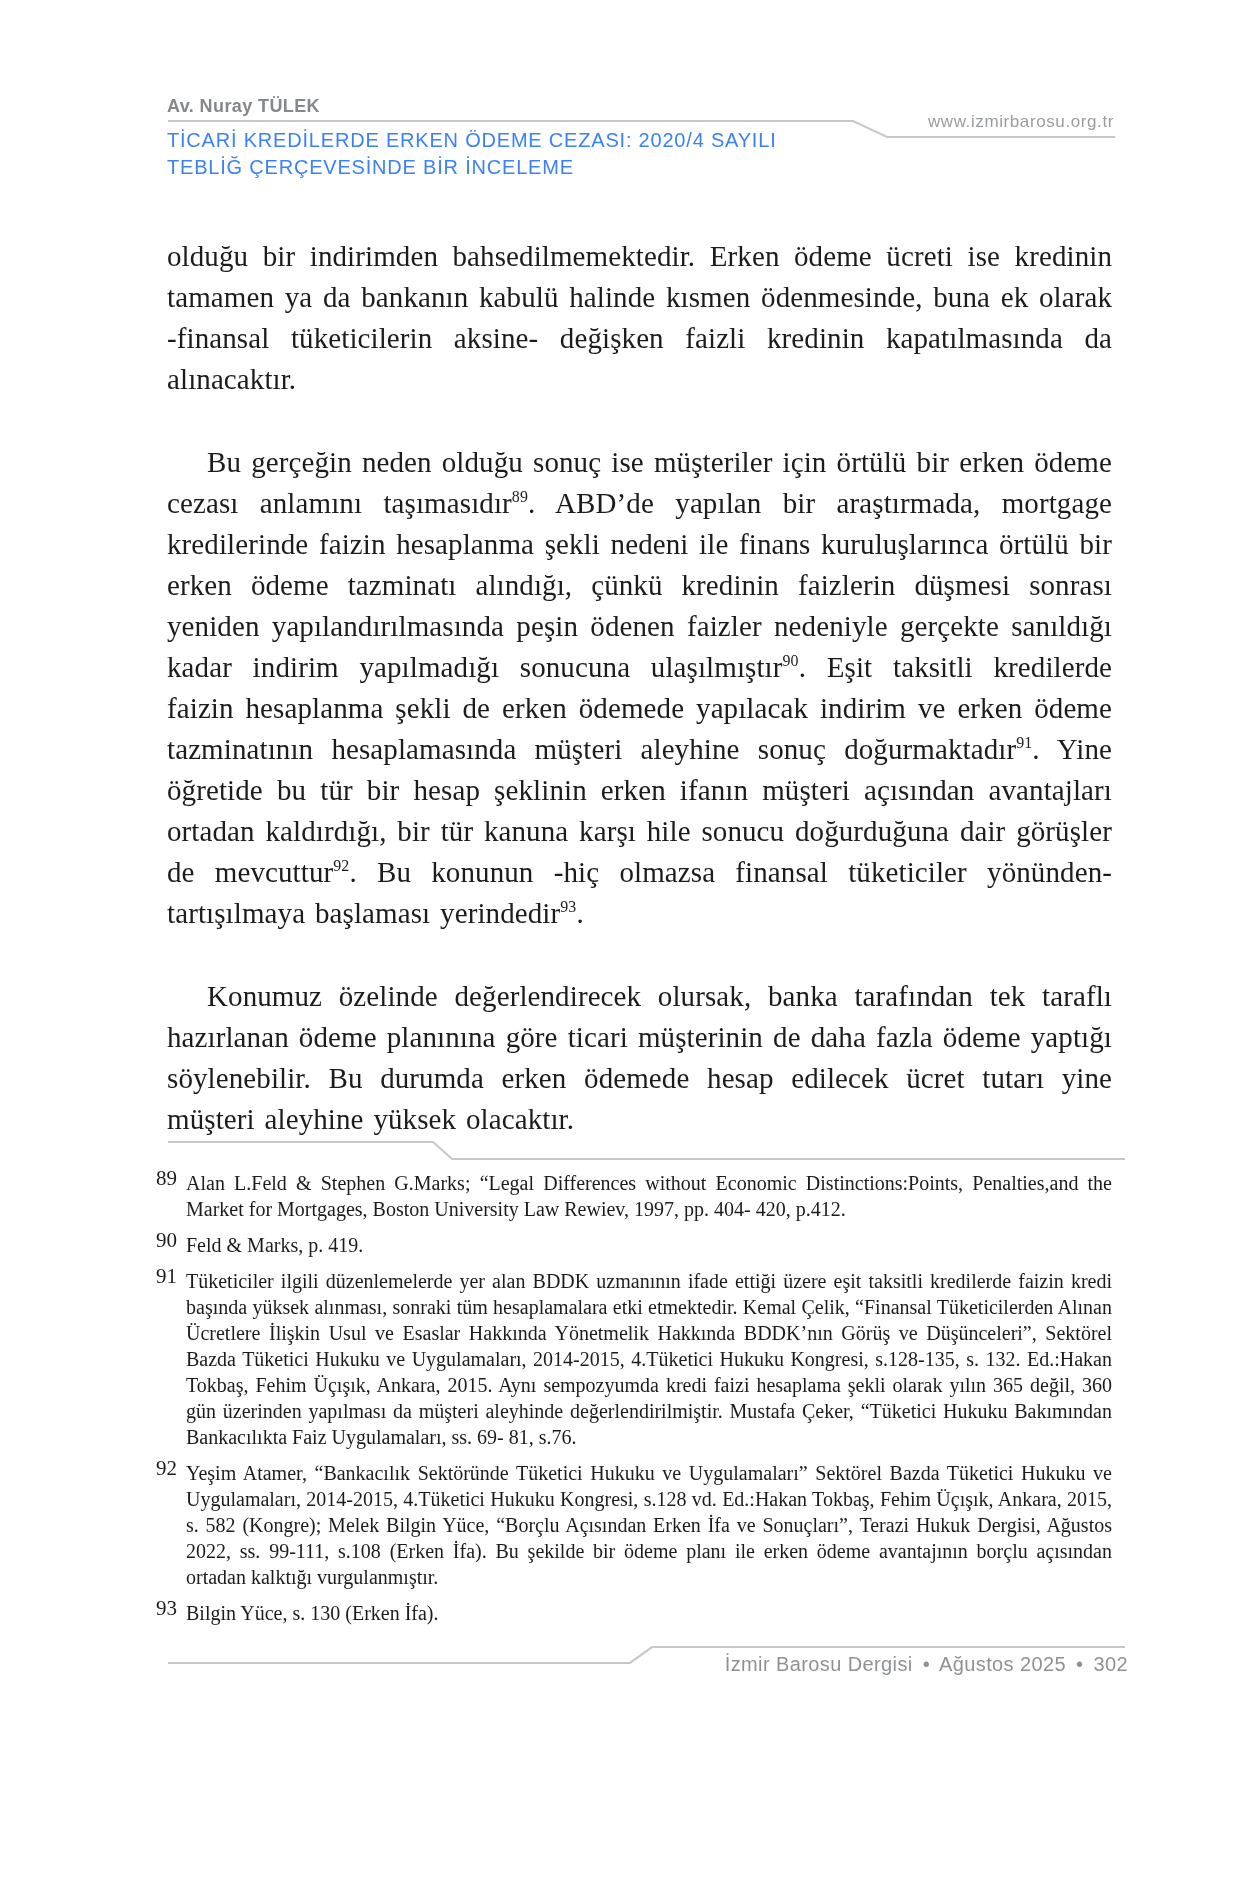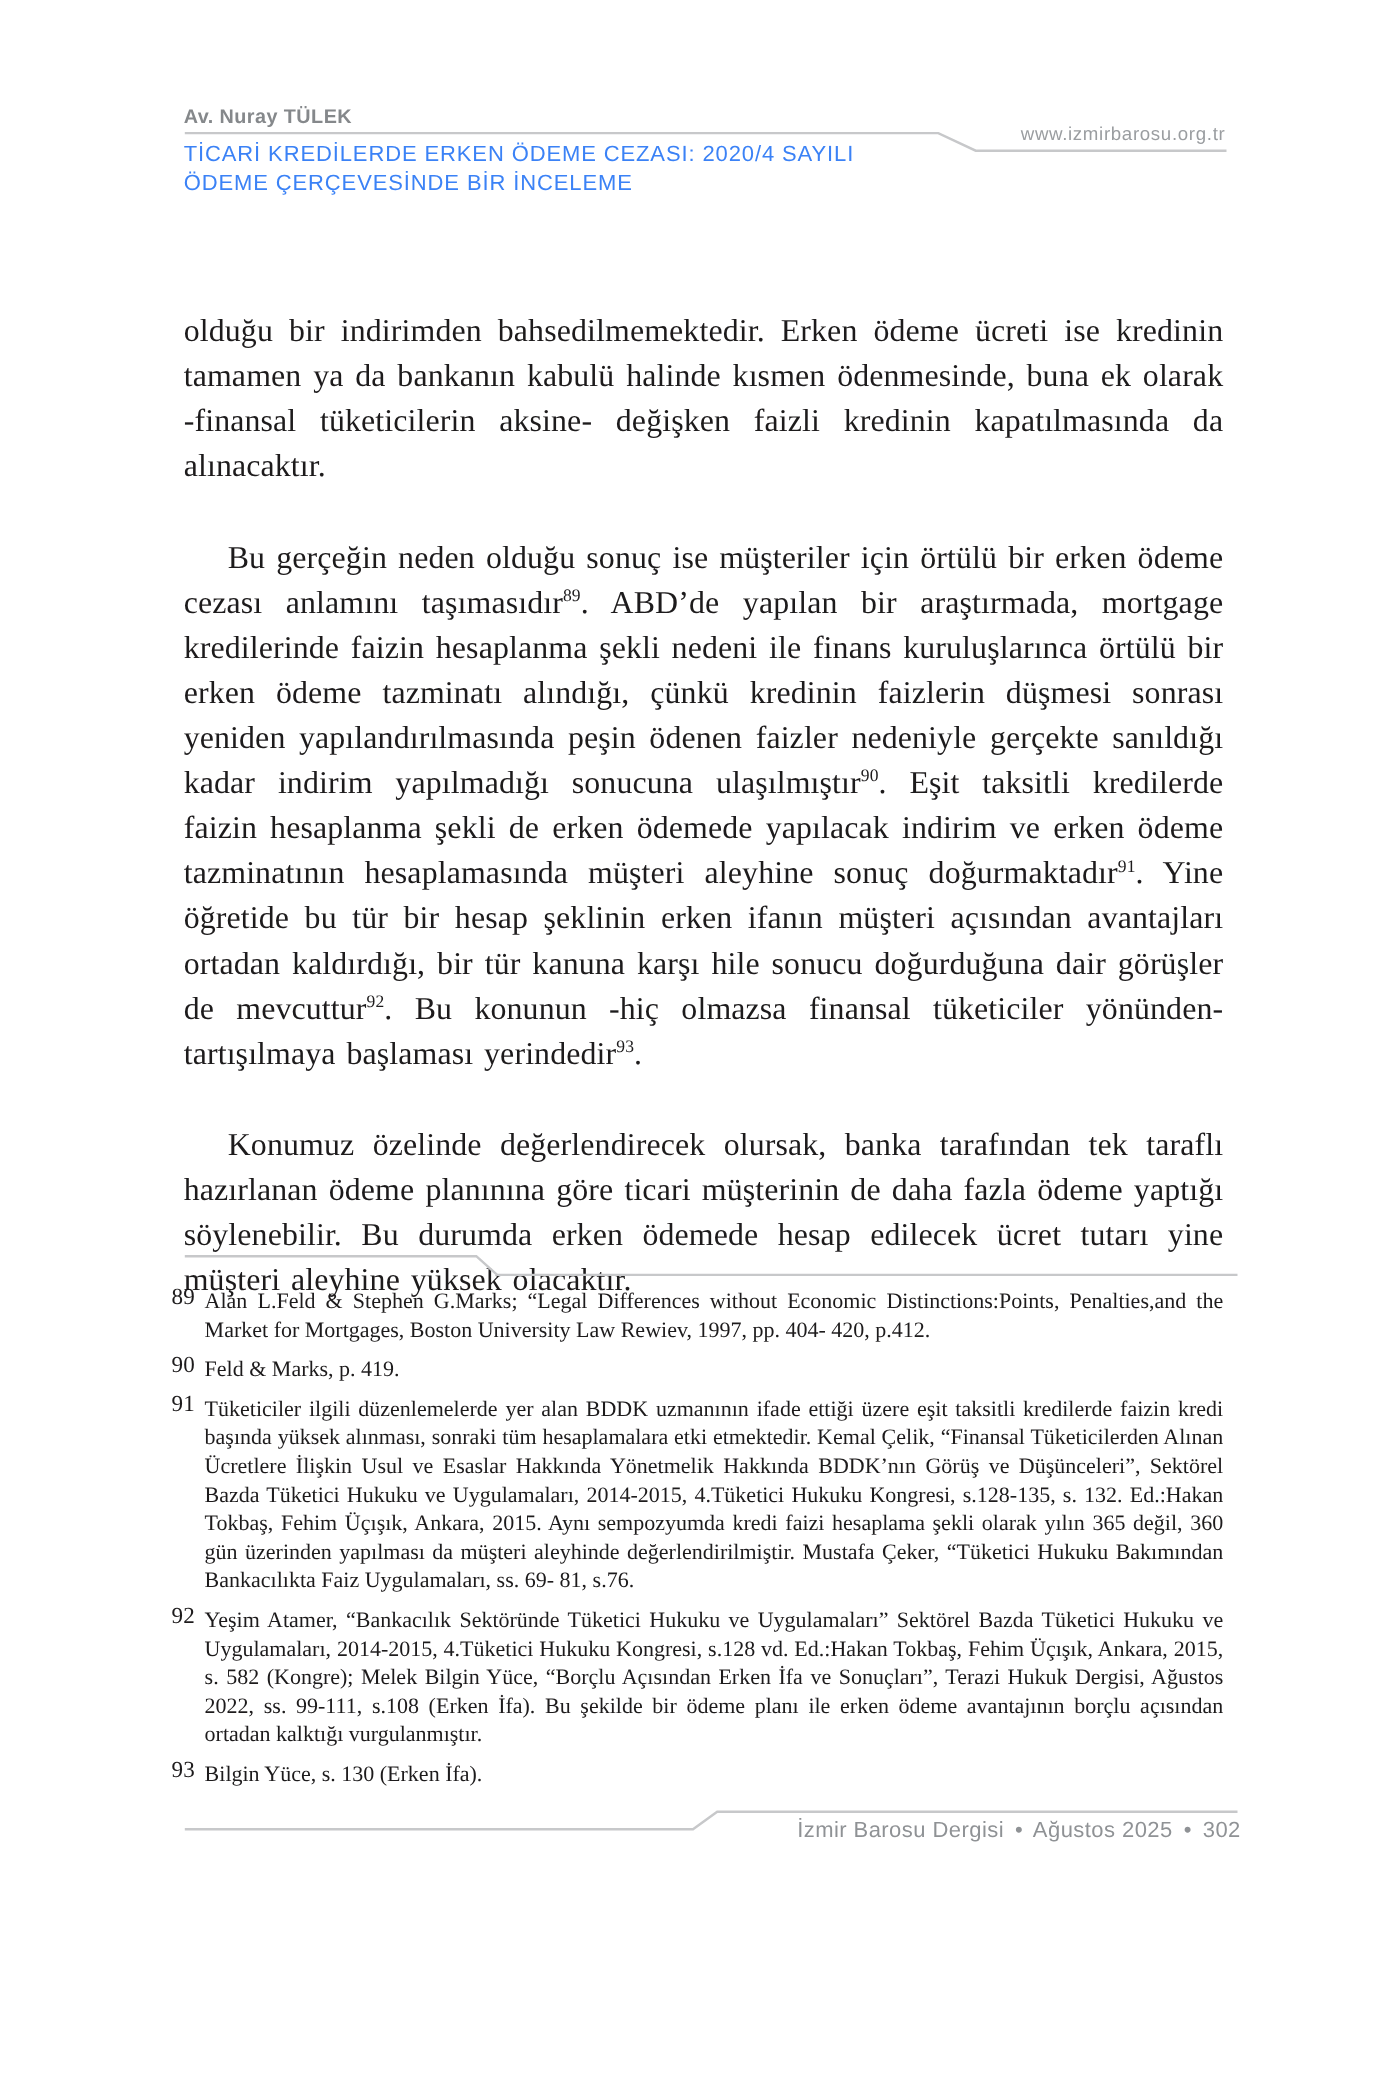--- a/index.html
+++ b/index.html
@@ -25,21 +25,21 @@
   }
   .rule { position:absolute; }
   .rule polyline { fill:none; stroke:#c7c8ca; stroke-width:2.2; }
   .header-rule   { top:118px;  left:167px; }
   .footnote-rule { top:1139px; left:167px; }
   .footer-rule   { top:1642px; left:167px; }
   
   .body-text {
     position:absolute; top:236px; left:167px; width:945px;
     font-size:29px; line-height:41px; text-align:justify;
-    word-spacing:2.5px; letter-spacing:0.1px;margin-top:45px;
+    word-spacing:2.5px; letter-spacing:0.1px;
   }
   .body-text p { margin:0; }
   .body-text p.indent { margin-top:42px; text-indent:40px; }
   .body-text sup { font-size:0.55em; line-height:0; }
   
   .footnotes {
     position:absolute; top:1170px; left:156px; width:956px;
     font-size:20px; line-height:26px; text-align:justify;
   }
   .footnote { position:relative; padding-left:30px; margin-bottom:10px; }
@@ -60,21 +60,21 @@
   <div class="author">Av. Nuray TÜLEK</div>
 
   <svg class="rule header-rule" width="950" height="24">
     <polyline points="1,3 686,3 720,19 948,19"></polyline>
   </svg>
 
   <div class="website">www.izmirbarosu.org.tr</div>
 
   <div class="title">
     <div>TİCARİ KREDİLERDE ERKEN ÖDEME CEZASI: 2020/4 SAYILI</div>
-    <div>ÖDEME ÇERÇEVESİNDE BİR İNCELEME</div>
+    <div>TEBLİĞ ÇERÇEVESİNDE BİR İNCELEME</div>
   </div>
 
   <main class="body-text">
     <p class="para">olduğu bir indirimden bahsedilmemektedir. Erken ödeme ücreti ise kredinin tamamen ya da bankanın kabulü halinde kısmen ödenmesinde, buna ek olarak -finansal tüketicilerin aksine- değişken faizli kredinin kapatılmasında da alınacaktır.</p>
     <p class="para indent">Bu gerçeğin neden olduğu sonuç ise müşteriler için örtülü bir erken ödeme cezası anlamını taşımasıdır<sup>89</sup>. ABD’de yapılan bir araştırmada, mortgage kredilerinde faizin hesaplanma şekli nedeni ile finans kuruluşlarınca örtülü bir erken ödeme tazminatı alındığı, çünkü kredinin faizlerin düşmesi sonrası yeniden yapılandırılmasında peşin ödenen faizler nedeniyle gerçekte sanıldığı kadar indirim yapılmadığı sonucuna ulaşılmıştır<sup>90</sup>. Eşit taksitli kredilerde faizin hesaplanma şekli de erken ödemede yapılacak indirim ve erken ödeme tazminatının hesaplamasında müşteri aleyhine sonuç doğurmaktadır<sup>91</sup>. Yine öğretide bu tür bir hesap şeklinin erken ifanın müşteri açısından avantajları ortadan kaldırdığı, bir tür kanuna karşı hile sonucu doğurduğuna dair görüşler de mevcuttur<sup>92</sup>. Bu konunun -hiç olmazsa finansal tüketiciler yönünden- tartışılmaya başlaması yerindedir<sup>93</sup>.</p>
     <p class="para indent">Konumuz özelinde değerlendirecek olursak, banka tarafından tek taraflı hazırlanan ödeme planınına göre ticari müşterinin de daha fazla ödeme yaptığı söylenebilir. Bu durumda erken ödemede hesap edilecek ücret tutarı yine müşteri aleyhine yüksek olacaktır.</p>
   </main>
 
   <svg class="rule footnote-rule" width="960" height="24">
     <polyline points="1,3 266,3 285,20 958,20"></polyline>

